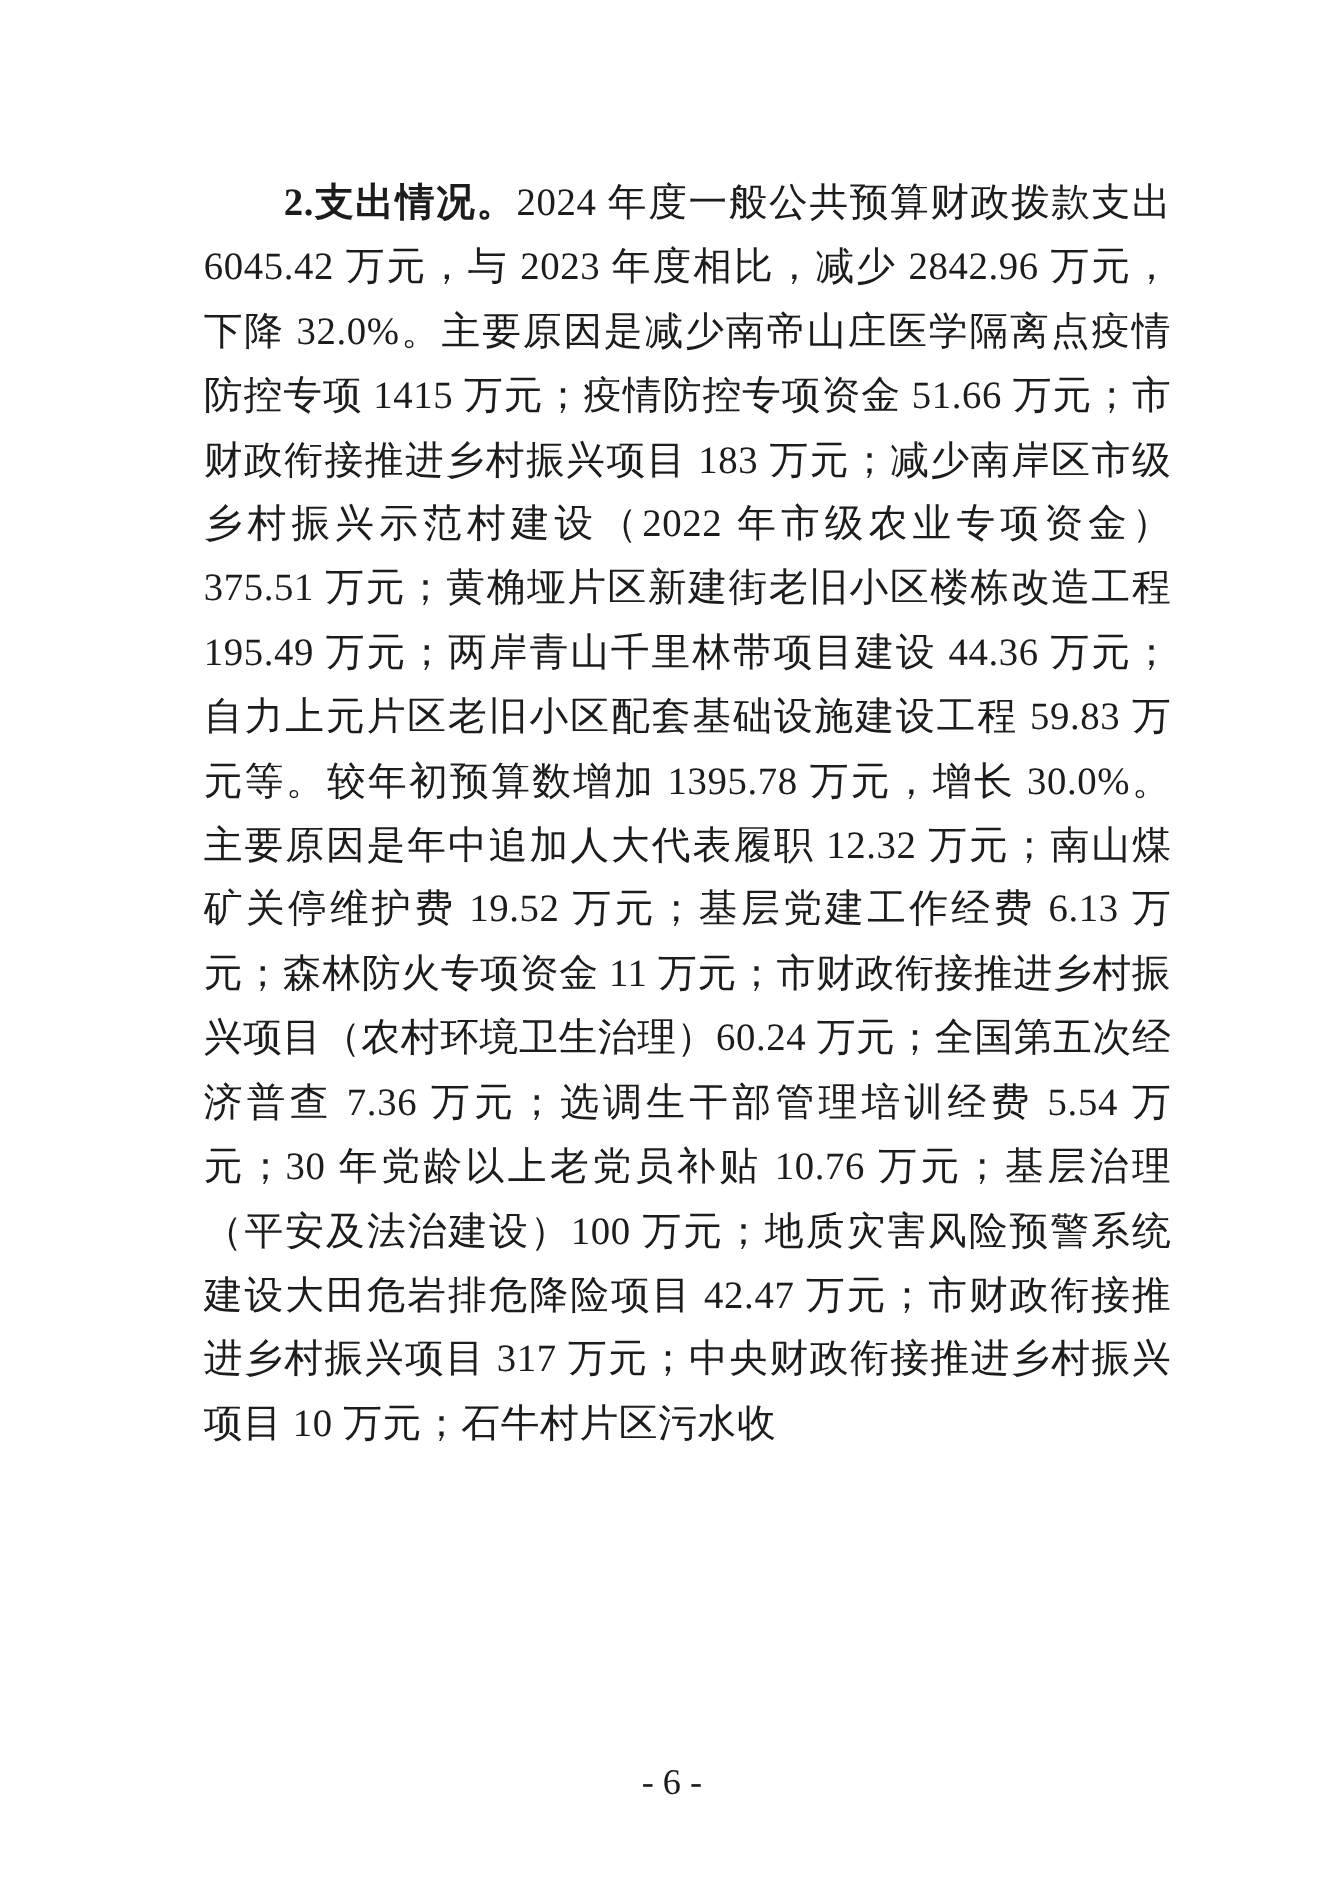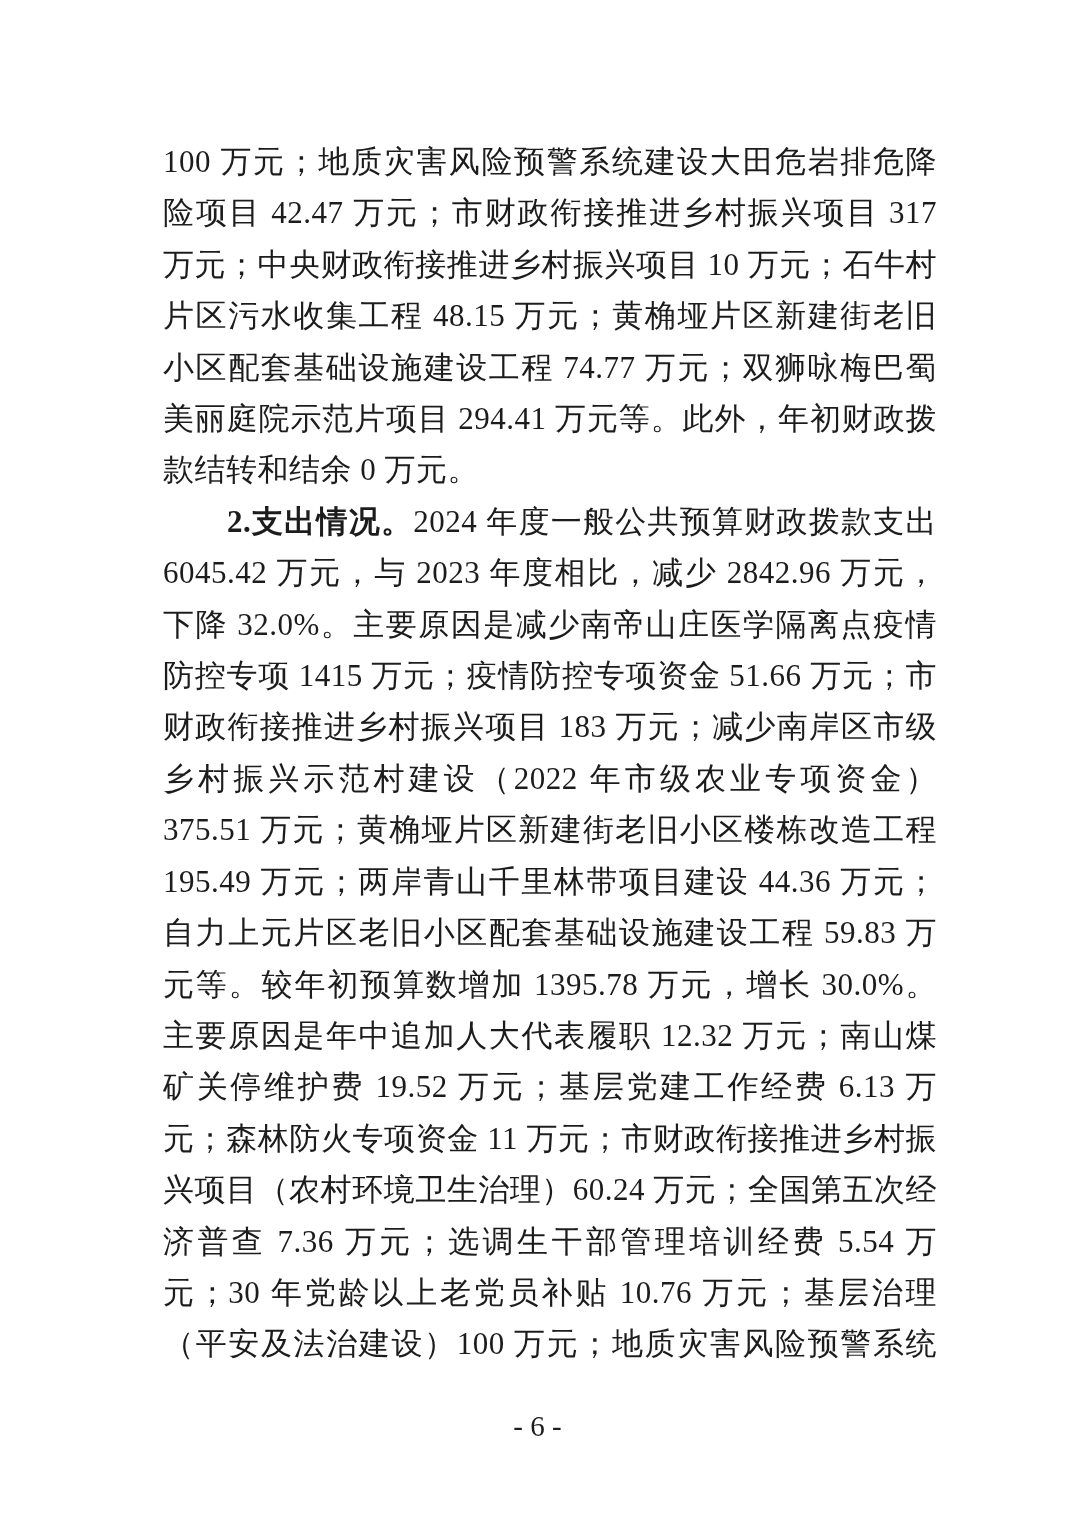--- a/index.html
+++ b/index.html
@@ -50,21 +50,20 @@
     color: #1c1c1c;
   }
 </style>
 </head>
 <body>
 
 <div class="page">
 
   <div class="text-block">
 
-    <p>100 万元；地质灾害风险预警系统建设大田危岩排危降险项目 42.47 万元；市财政衔接推进乡村振兴项目 317 万元；中央财政衔接推进乡村振兴项目 10 万元；石牛村片区污水收集工程 48.15 万元；黄桷垭片区新建街老旧小区配套基础设施建设工程 74.77 万元；双狮咏梅巴蜀美丽庭院示范片项目 294.41 万元等。此外，年初财政拨款结转和结余 0 万元。</p>
 
     <p class="para-indent"><span class="para-heading">2.支出情况。</span><span>2024 年度一般公共预算财政拨款支出 6045.42 万元，与 2023 年度相比，减少 2842.96 万元，下降 32.0%。主要原因是减少南帝山庄医学隔离点疫情防控专项 1415 万元；疫情防控专项资金 51.66 万元；市财政衔接推进乡村振兴项目 183 万元；减少南岸区市级乡村振兴示范村建设（2022 年市级农业专项资金）375.51 万元；黄桷垭片区新建街老旧小区楼栋改造工程 195.49 万元；两岸青山千里林带项目建设 44.36 万元；自力上元片区老旧小区配套基础设施建设工程 59.83 万元等。较年初预算数增加 1395.78 万元，增长 30.0%。主要原因是年中追加人大代表履职 12.32 万元；南山煤矿关停维护费 19.52 万元；基层党建工作经费 6.13 万元；森林防火专项资金 11 万元；市财政衔接推进乡村振兴项目（农村环境卫生治理）60.24 万元；全国第五次经济普查 7.36 万元；选调生干部管理培训经费 5.54 万元；30 年党龄以上老党员补贴 10.76 万元；基层治理（平安及法治建设）100 万元；地质灾害风险预警系统建设大田危岩排危降险项目 42.47 万元；市财政衔接推进乡村振兴项目 317 万元；中央财政衔接推进乡村振兴项目 10 万元；石牛村片区污水收</span></p>
 
   </div>
 
   <div class="footer">- 6 -</div>
 
 </div>
 
 </body></html>

